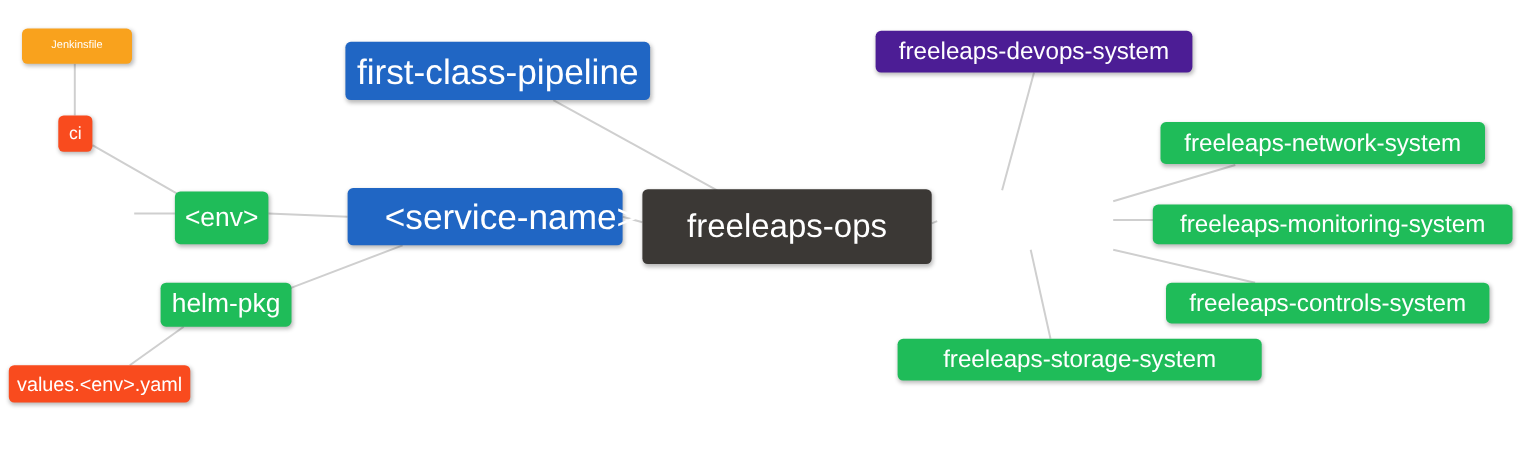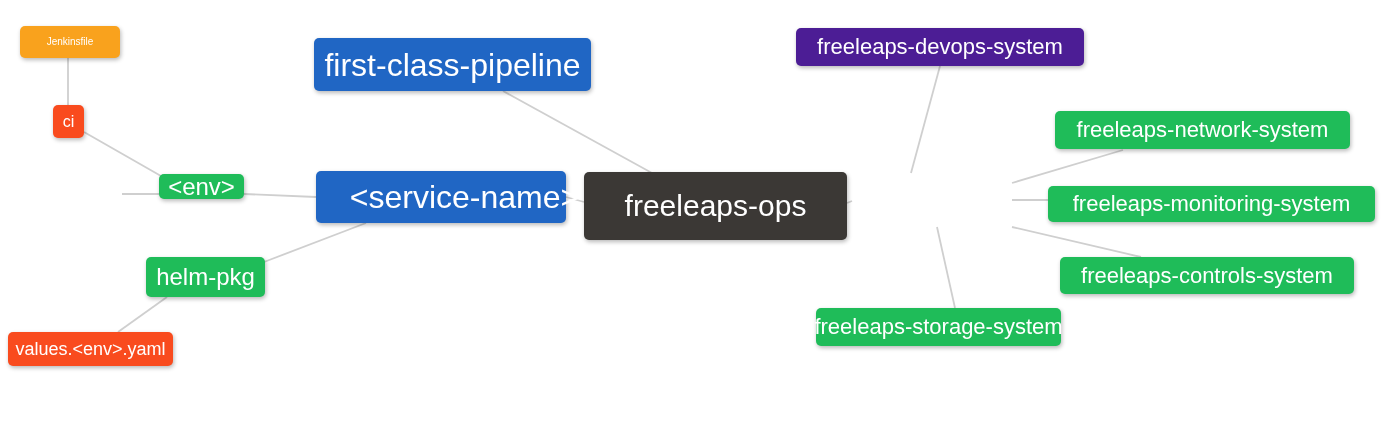--- a/index.html
+++ b/index.html
@@ -38,30 +38,30 @@
     white-space: nowrap;
     cursor: pointer;
     box-sizing: border-box;
     line-height: 1;
     user-select: none;
   }
   
   .n-jenkinsfile          { left:20px;   top:26px;  width:100px;  height:32px; font-size:10px; }
   .n-ci                   { left:53px;   top:105px; width:31px;  height:33px; font-size:16px; }
   .n-argo-app             { left:31px;   top:176px; width:91px;  height:35px; font-size:19px; }
-  .n-env                  { left:159px;  top:174px; width:85px;  height:25px; font-size:24px; }
+  .n-env                  { left:159px;  top:174px; width:85px;  height:48px; font-size:24px; }
   .n-first-class-pipeline { left:314px;  top:38px;  width:277px; height:53px; font-size:32px; }
   .n-service-name         { left:316px;  top:171px; width:250px; height:52px; font-size:32px;padding-left:47px; }
   .n-freeleaps-ops        { left:584px;  top:172px; width:263px; height:68px; font-size:30px; }
   .n-manifests            { left:852px;  top:173px; width:160px; height:54px; font-size:30px; }
   .n-devops               { left:796px;  top:28px;  width:288px; height:38px; font-size:22px; }
   .n-network              { left:1055px; top:111px; width:295px; height:38px; font-size:22px; }
   .n-monitoring           { left:1048px; top:186px; width:327px; height:36px; font-size:22px; }
   .n-controls             { left:1060px; top:257px; width:294px; height:37px; font-size:22px; }
-  .n-storage              { left:816px;  top:308px; width:245px; height:38px; font-size:22px; }
+  .n-storage              { left:816px;  top:308px; width:331px; height:38px; font-size:22px; }
   .n-helm-pkg             { left:146px;  top:257px; width:119px; height:40px; font-size:24px; }
   .n-values               { left:8px;    top:332px; width:165px; height:34px; font-size:18px; }
 </style>
 </head>
 <body>
 
 <div class="canvas">
 
   <svg class="edges" viewBox="0 0 1390 421">
     <line class="edge" x1="68" y1="58" x2="68" y2="105" stroke="#cfcfcf"></line>

